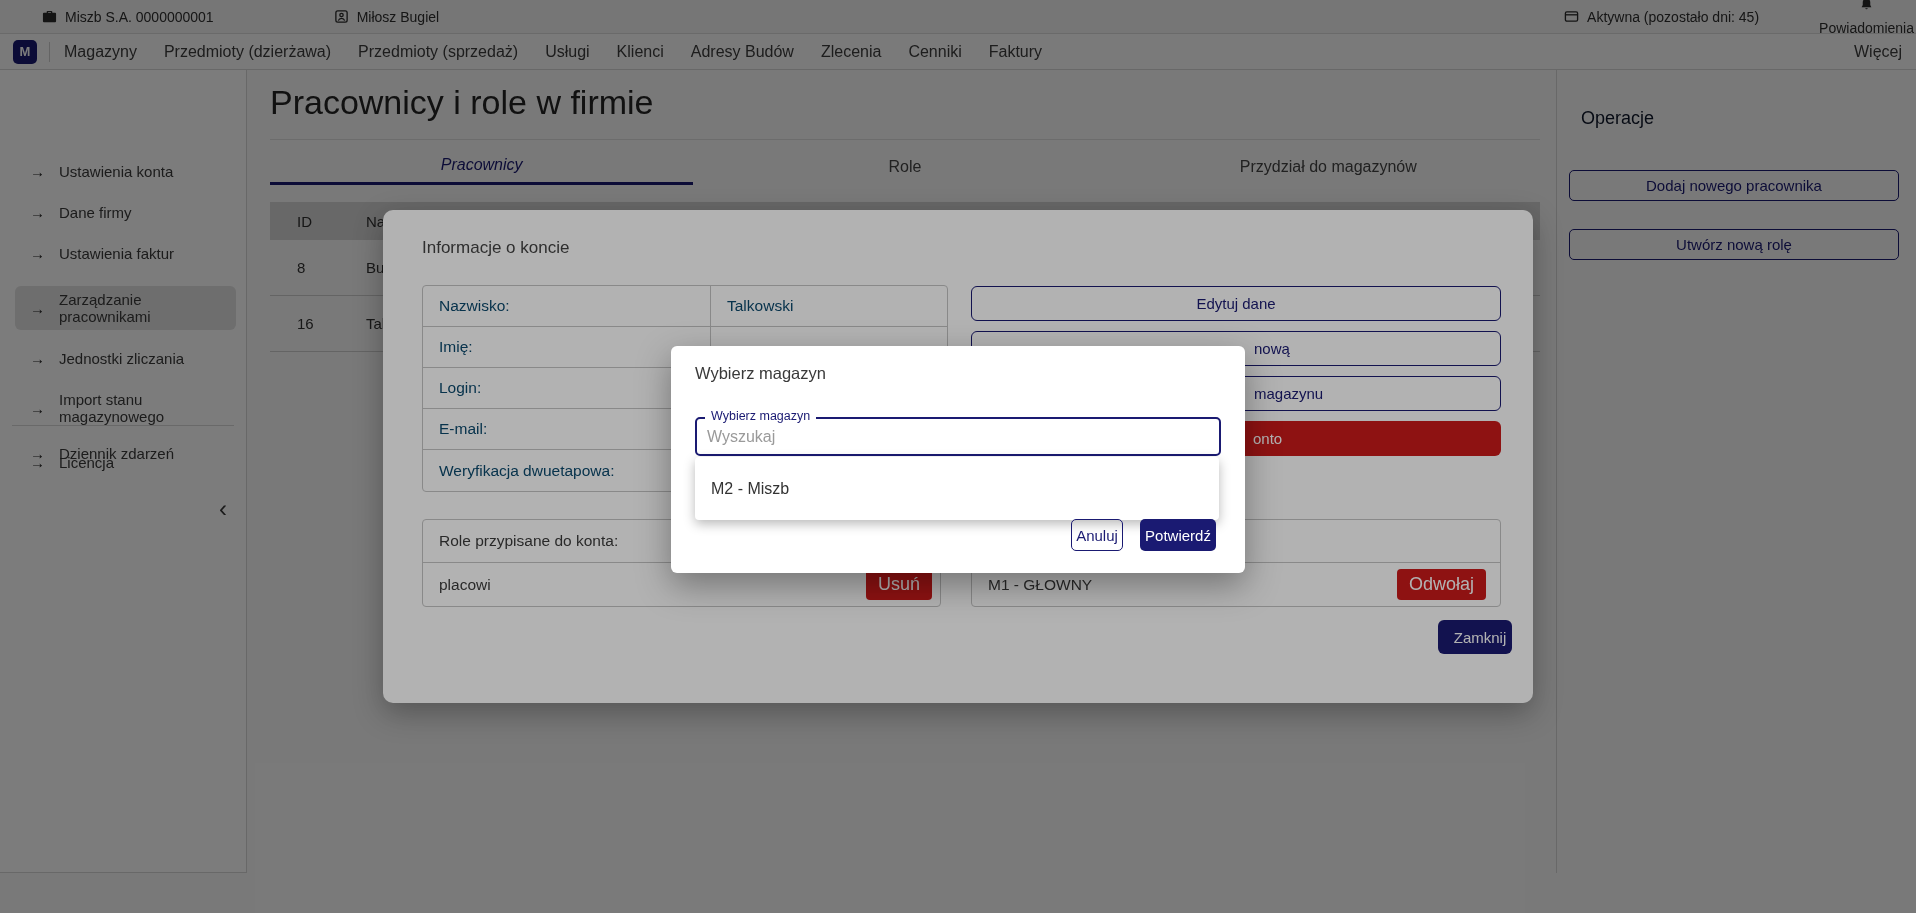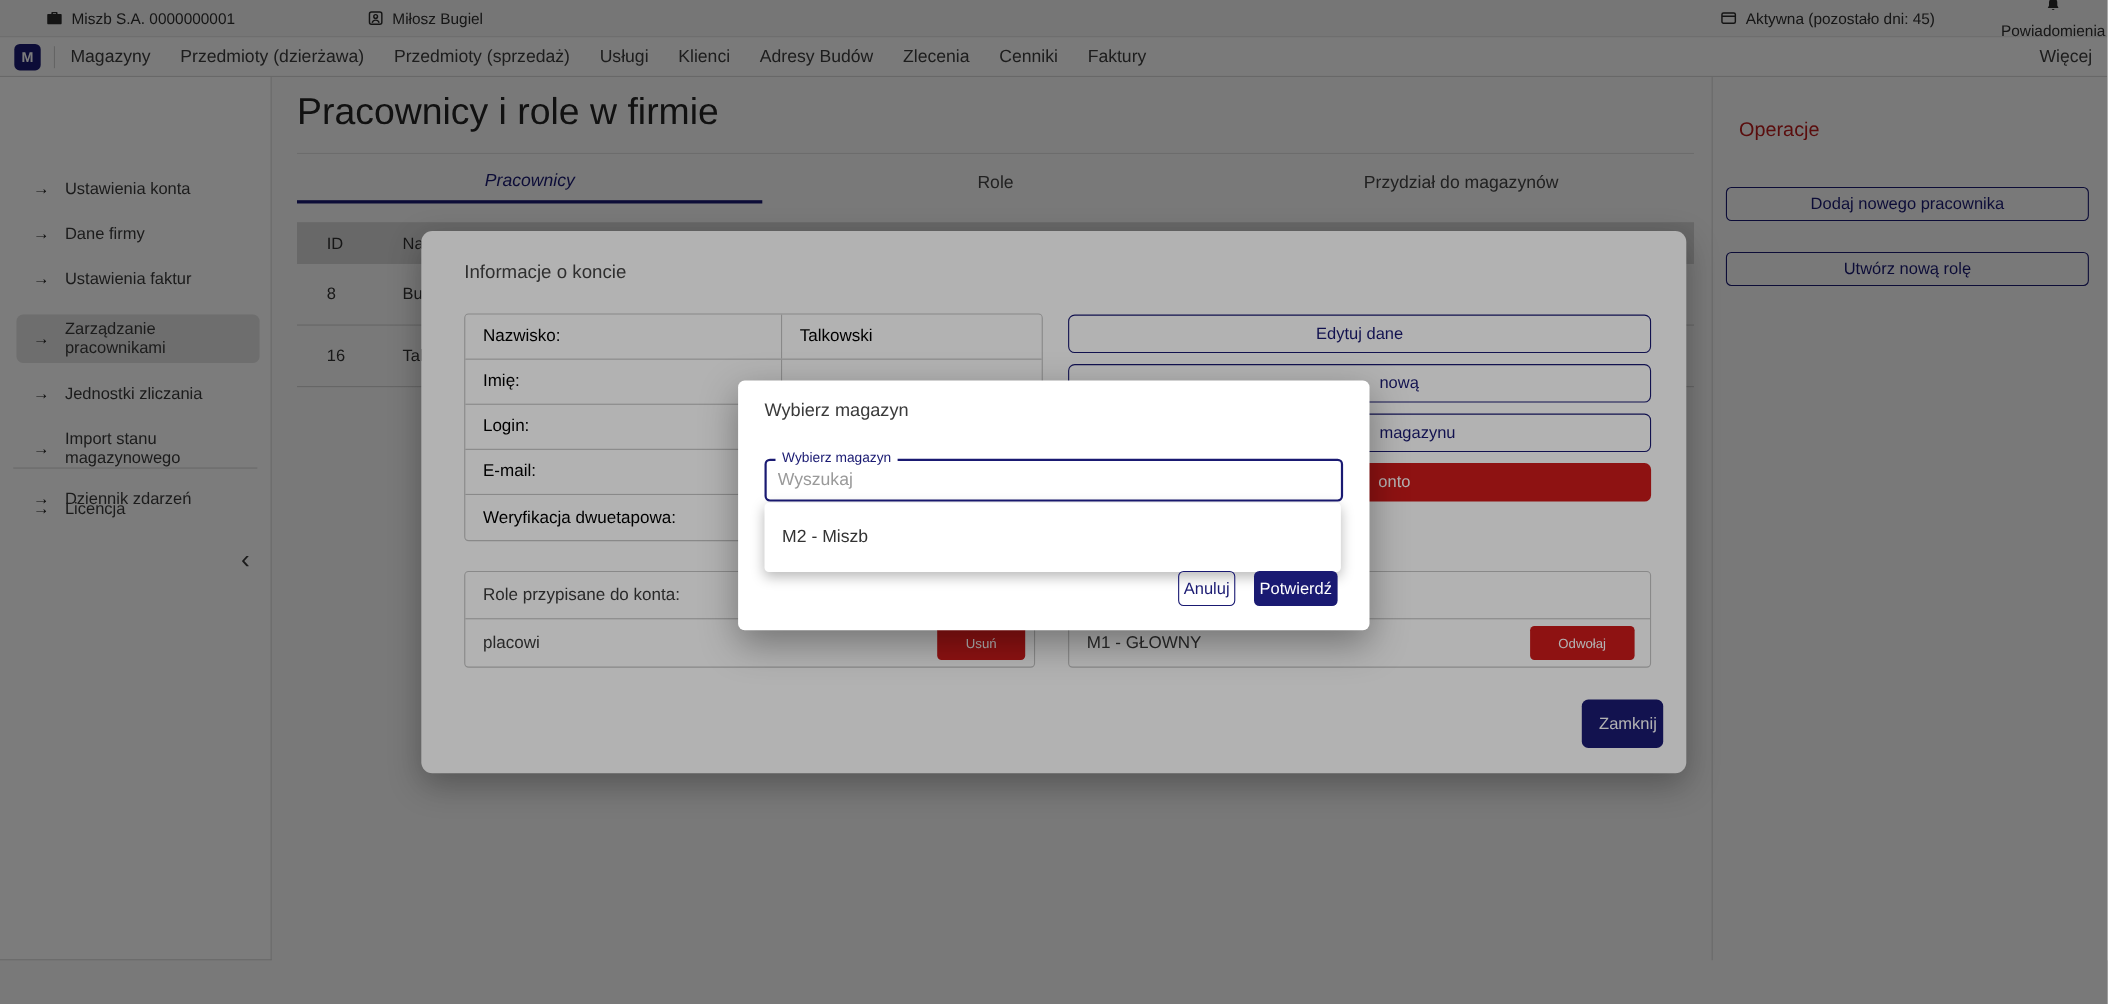--- a/index.html
+++ b/index.html
@@ -43,49 +43,49 @@
   .title-hr{left:270px;top:139px;width:1270px;height:1px;background:#dedede;}
   .tabs{left:270px;top:148px;width:1270px;height:37px;display:flex;}
   .tab{flex:1;display:flex;align-items:center;justify-content:center;font-size:16px;color:#454545;cursor:pointer;}
   .tab.active{color:var(--navy);border-bottom:3px solid var(--navy);font-style:italic;}
   .emp-table{left:270px;top:202px;width:1270px;}
   .emp-head{height:38px;background:#d6d6d6;display:flex;align-items:center;font-size:15px;color:#2f2f2f;}
   .emp-row{height:56px;display:flex;align-items:center;font-size:15px;color:#333;border-bottom:1px solid #cfcfcf;cursor:pointer;}
   .cell-id{width:96px;padding-left:27px;}
   
   .ops{left:1556px;top:70px;width:360px;height:803px;border-left:1px solid #d6d6d6;background:#fafafa;}
-  .ops-title{position:absolute;left:24px;top:38px;font-size:18px;color:#b91c1c;}
+  .ops-title{position:absolute;left:24px;top:38px;font-size:18px;color:#0f172a;}
   .btn{display:flex;align-items:center;justify-content:center;border-radius:5px;cursor:pointer;
        font-size:15px;white-space:nowrap;}
   .btn-outline{border:1px solid var(--navy);color:var(--navy);background:transparent;}
   .btn-fill{background:var(--navy);color:#fff;}
   .btn-danger{background:var(--red);color:#fff;border:none;}
   .ops-btn1{position:absolute;left:12px;top:100px;width:330px;height:31px;}
   .ops-btn2{position:absolute;left:12px;top:159px;width:330px;height:31px;}
   
   .backdrop{left:0;top:0;width:1916px;height:913px;background:rgba(0,0,0,0.30);}
   
   .modal1{left:383px;top:210px;width:1150px;height:493px;background:#fff;border-radius:10px;
           box-shadow:0 10px 30px rgba(0,0,0,0.30);}
   .m1-title{position:absolute;left:39px;top:28px;font-size:17px;color:#444;}
   .info-table{position:absolute;left:39px;top:75px;width:526px;border:1px solid #c4c4c4;border-radius:4px;}
-  .info-row{display:flex;height:41px;align-items:center;font-size:15.5px;color:#000000;border-bottom:1px solid #c4c4c4;}
+  .info-row{display:flex;height:41px;align-items:center;font-size:15.5px;color:#0c4a6e;border-bottom:1px solid #c4c4c4;}
   .info-row:last-child{border-bottom:none;}
   .info-label{width:288px;padding-left:16px;border-right:1px solid #c4c4c4;height:100%;display:flex;align-items:center;}
   .info-value{padding-left:16px;}
   .m1-actions .btn{position:absolute;left:588px;width:530px;height:35px;border-radius:6px;font-size:15px;}
   .covered{justify-content:flex-start;padding-left:282px;}
   .assign-box{position:absolute;border:1px solid #c4c4c4;border-radius:4px;top:309px;height:88px;}
   .box-head{height:43px;display:flex;align-items:center;padding-left:16px;font-size:15.5px;color:#3c3c3c;
             border-bottom:1px solid #c4c4c4;}
   .box-row{height:44px;display:flex;align-items:center;padding-left:16px;font-size:15.5px;color:#3c3c3c;position:relative;}
-  .row-btn{position:absolute;top:6px;height:31px;border-radius:4px;font-size:12px;padding:0 26px;}
+  .row-btn{position:absolute;top:6px;height:31px;border-radius:4px;font-size:18px;padding:0 12px;}
   .roles-box{left:39px;width:519px;}
   .wh-box{left:588px;width:530px;}
-  .m1-close{position:absolute;left:1055px;top:426px;width:74px;height:44px;border-radius:6px;padding-left:10px;}
+  .m1-close{position:absolute;left:1055px;top:410px;width:74px;height:34px;border-radius:6px;padding-left:10px;}
   
   .modal2{left:671px;top:346px;width:574px;height:227px;background:#fff;border-radius:6px;
           box-shadow:0 12px 34px rgba(0,0,0,0.35);}
   .m2-title{position:absolute;left:24px;top:18px;font-size:16.5px;color:#3a3a3a;}
   .m2-field{position:absolute;left:24px;top:71px;width:526px;height:39px;border:2px solid var(--navy);border-radius:5px;}
   .m2-float{position:absolute;left:34px;top:63px;font-size:12.5px;color:var(--navy);background:#fff;padding:0 6px;}
   .m2-input{position:absolute;left:36px;top:74px;width:500px;height:33px;border:none;outline:none;
             font-size:16px;color:#444;background:transparent;}
   .m2-input::placeholder{color:#9a9a9a;opacity:1;}
   .m2-drop{position:absolute;left:24px;top:111px;width:524px;height:63px;background:#fff;border-radius:4px;

